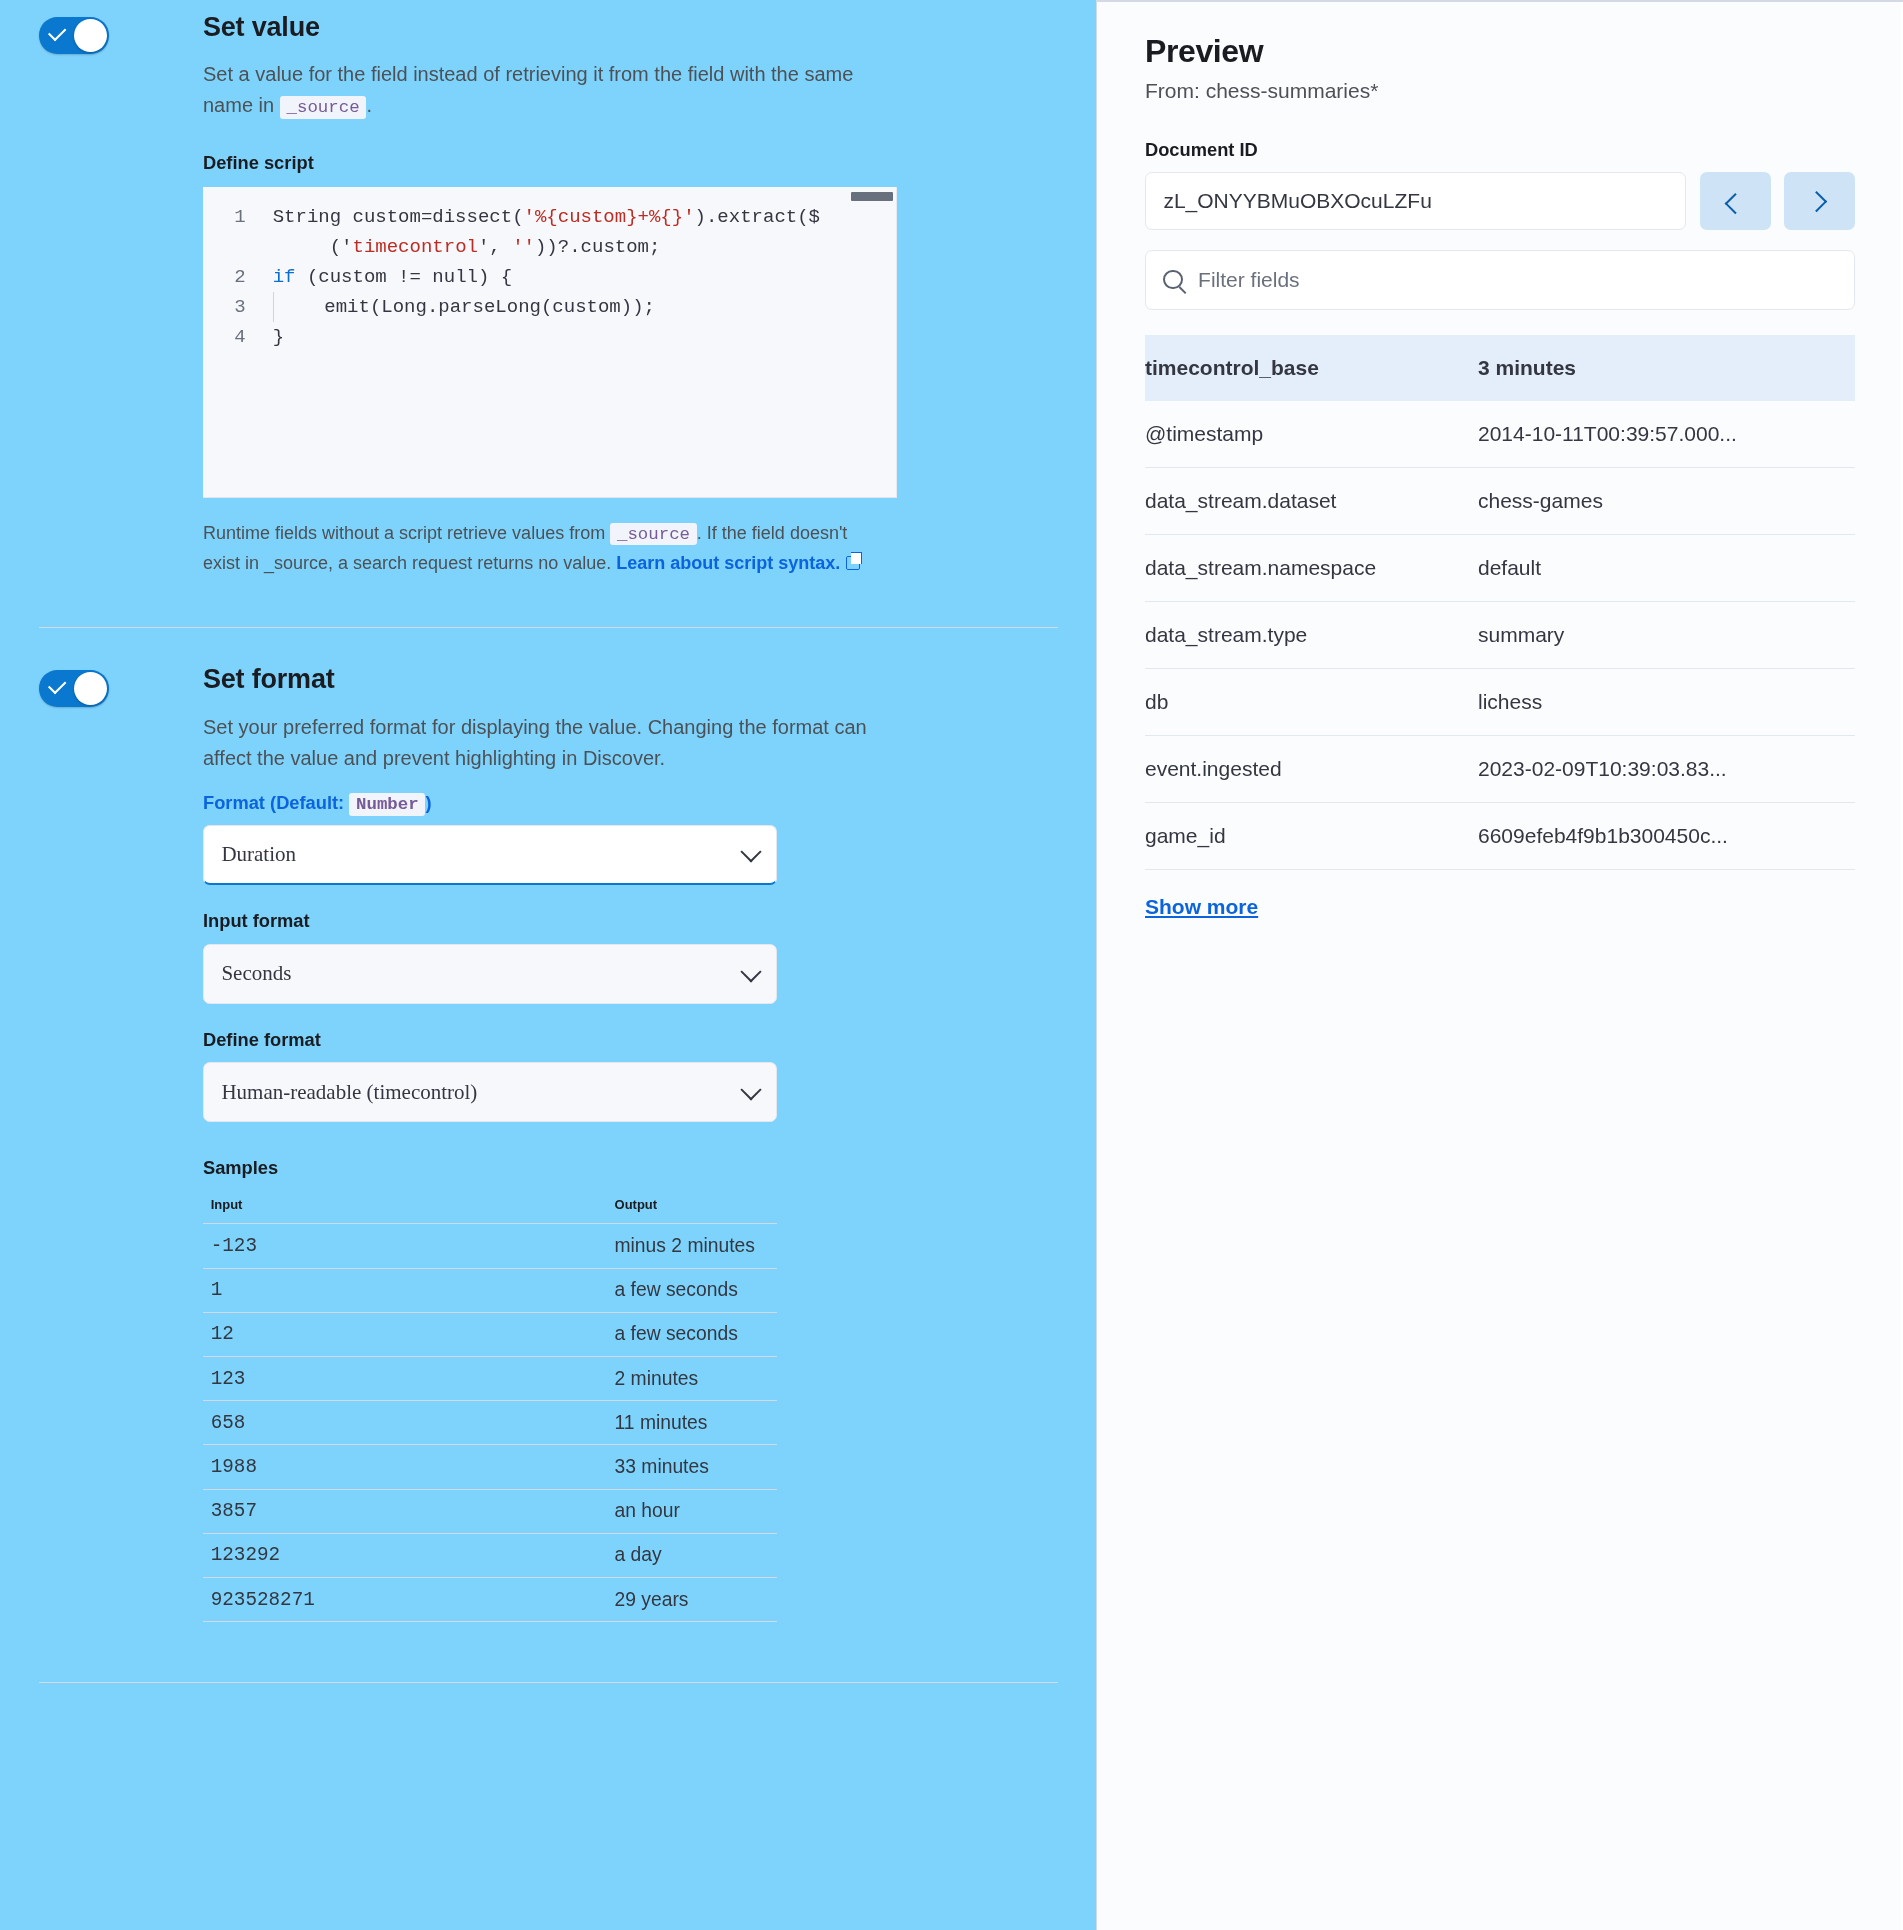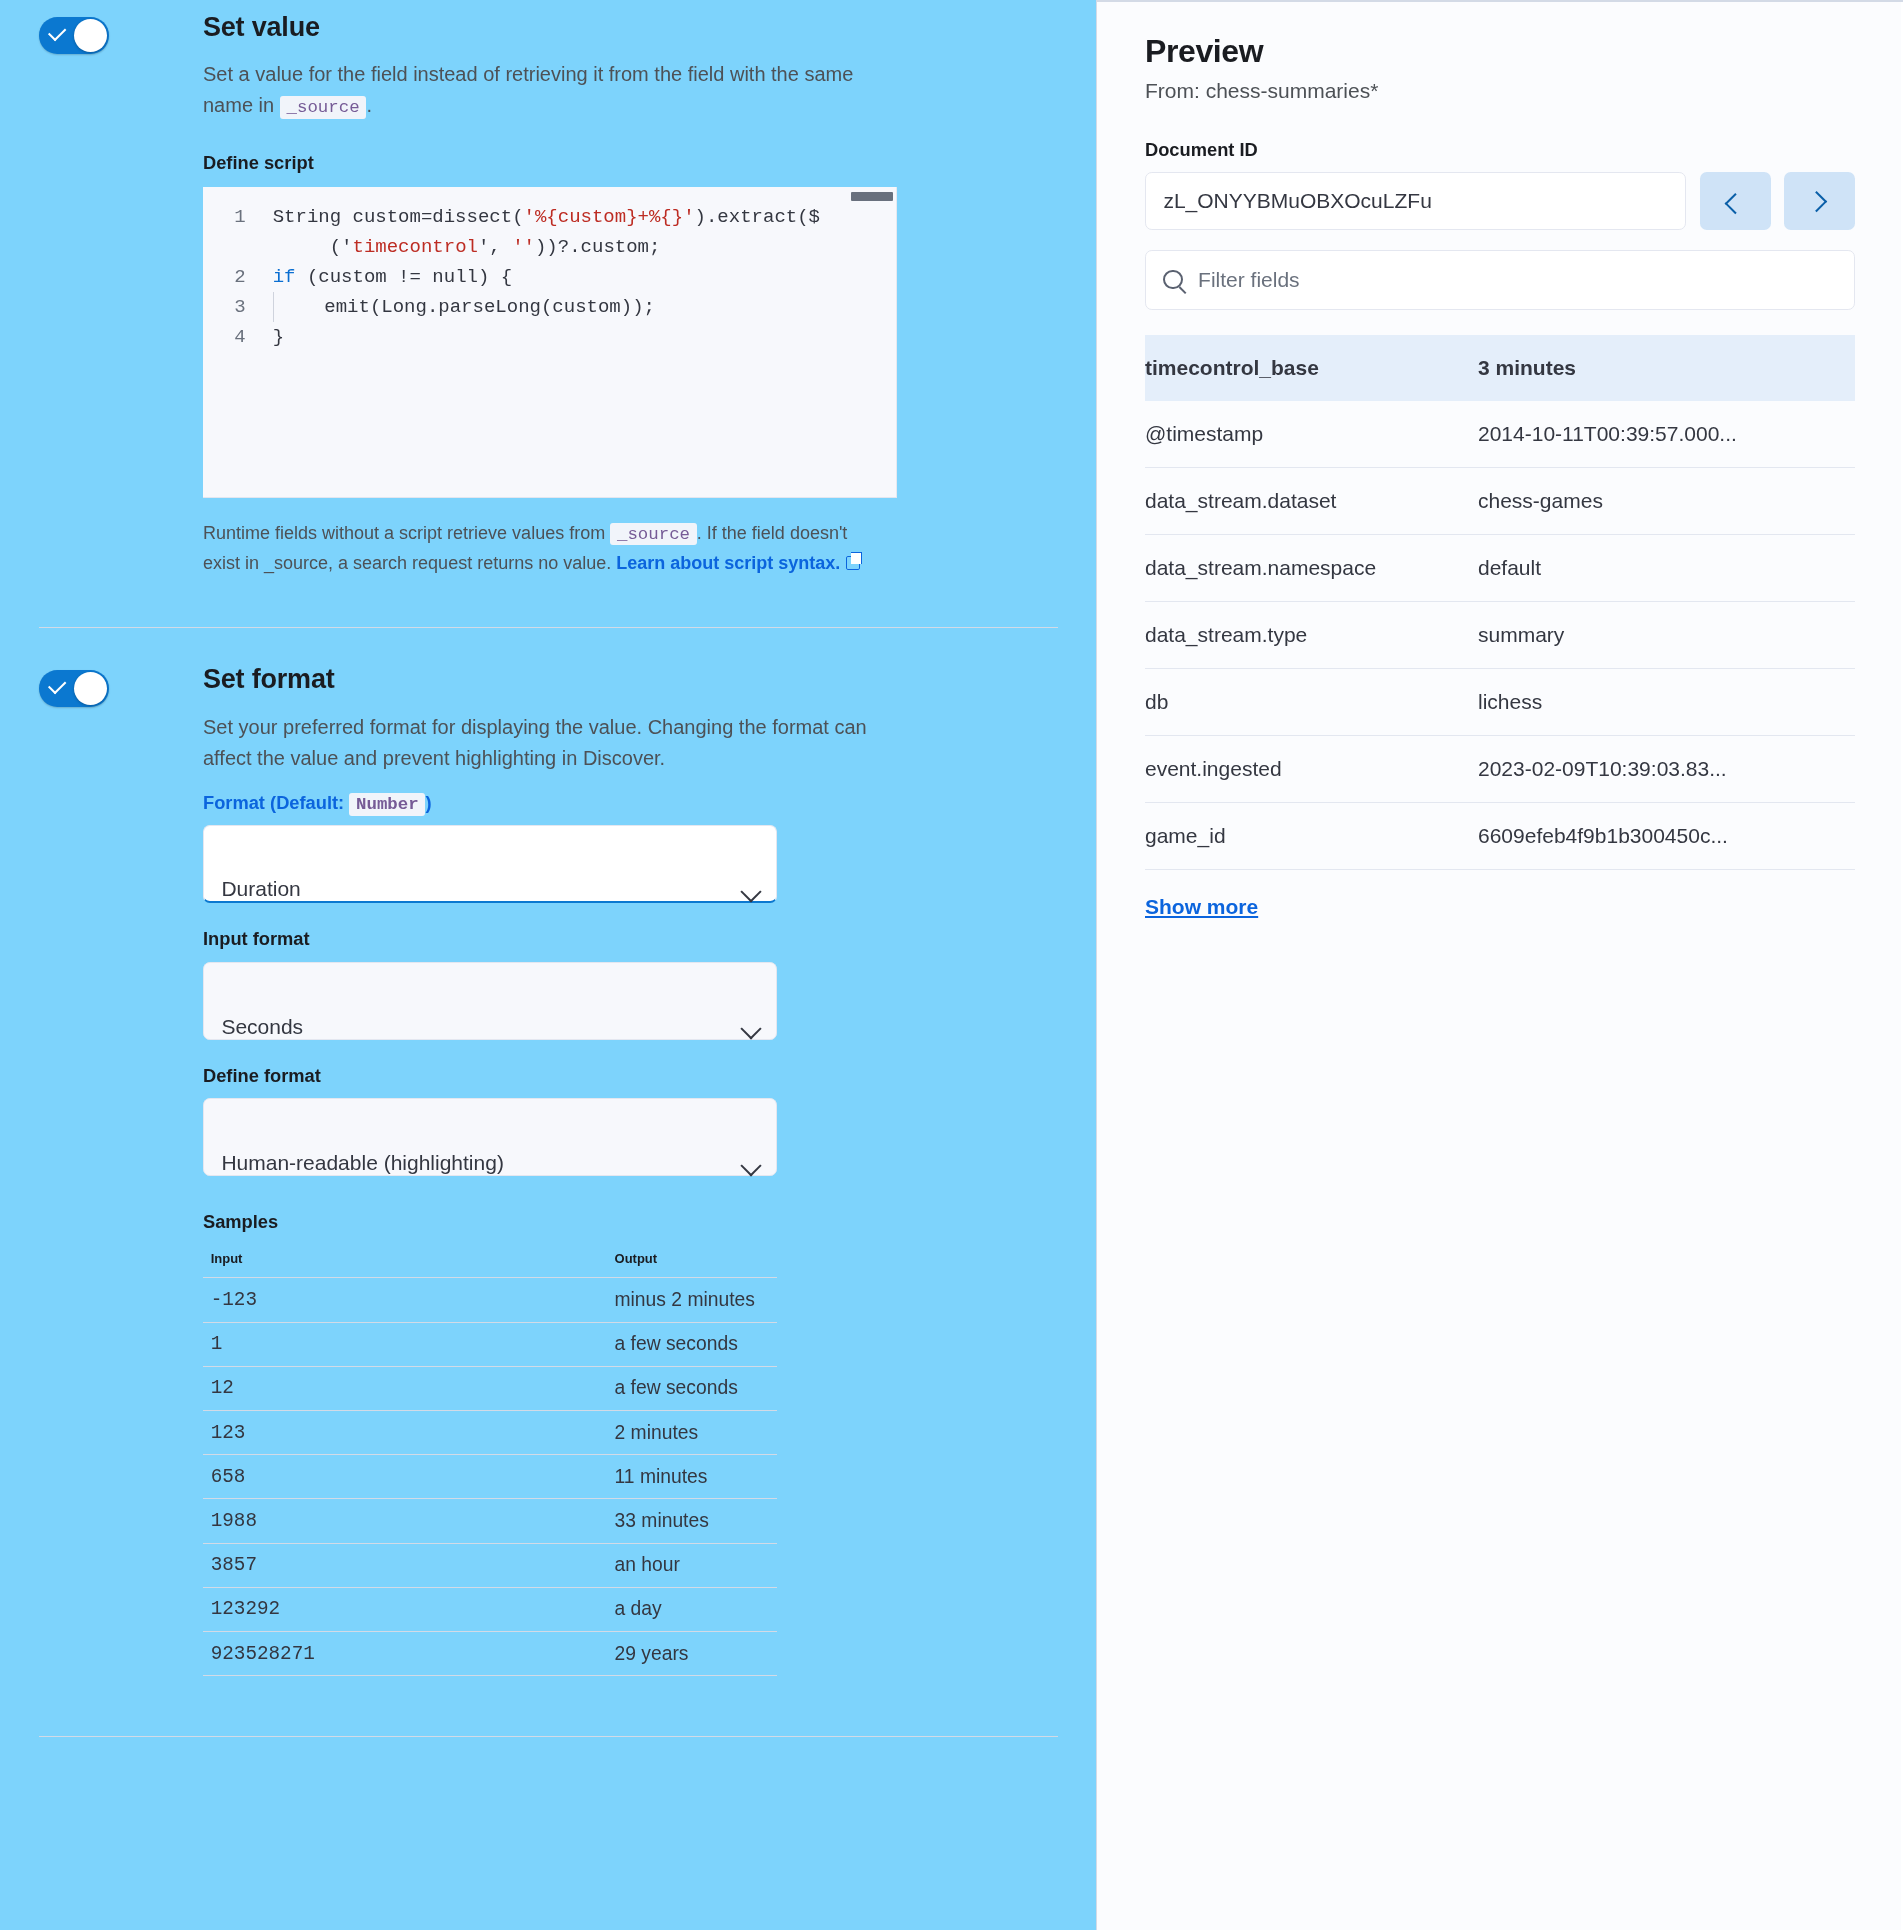--- a/index.html
+++ b/index.html
@@ -208,31 +208,32 @@
   .lbl-format {
     font-size: 18.3px;
     font-weight: bold;
     color: #0b64dd;
   }
   .lbl-format code.inline { background:#f1f4fa; color:#765b96; }
 
   .select {
     margin-top: 11.6px;
     width: 574px;
-    height: 78px;
+    height: 60px;
     border-radius: 6.8px;
     background: #f7f8fc;
     border: 1px solid #e4e7f0;
     display: flex;
-    align-items: flex-end;
+    align-items: center;
     padding: 0 17.4px;
     font-size: 21px;
     color: #343741;
     cursor: pointer;
     position: relative;
+    font-family: Liberation Serif, serif;
   }
   .select.focused {
     background: #ffffff;
     border: 1px solid #e4e7f0;
     border-bottom: 2.9px solid #0b78d0;
   }
   .select .caret {
     position: absolute;
     right: 21px;
     width: 14.5px; height: 14.5px;
@@ -473,21 +474,21 @@
             <label class="fld">Input format</label>
             <div class="select">
               <span>Seconds</span>
               <span class="caret"></span>
             </div>
           </div>
 
           <div class="field-block">
             <label class="fld">Define format</label>
             <div class="select">
-              <span>Human-readable (highlighting)</span>
+              <span>Human-readable (timecontrol)</span>
               <span class="caret"></span>
             </div>
           </div>
 
           <div class="samples-title">Samples</div>
           <table class="samples">
             <thead>
               <tr>
                 <th>Input</th>
                 <th>Output</th>

